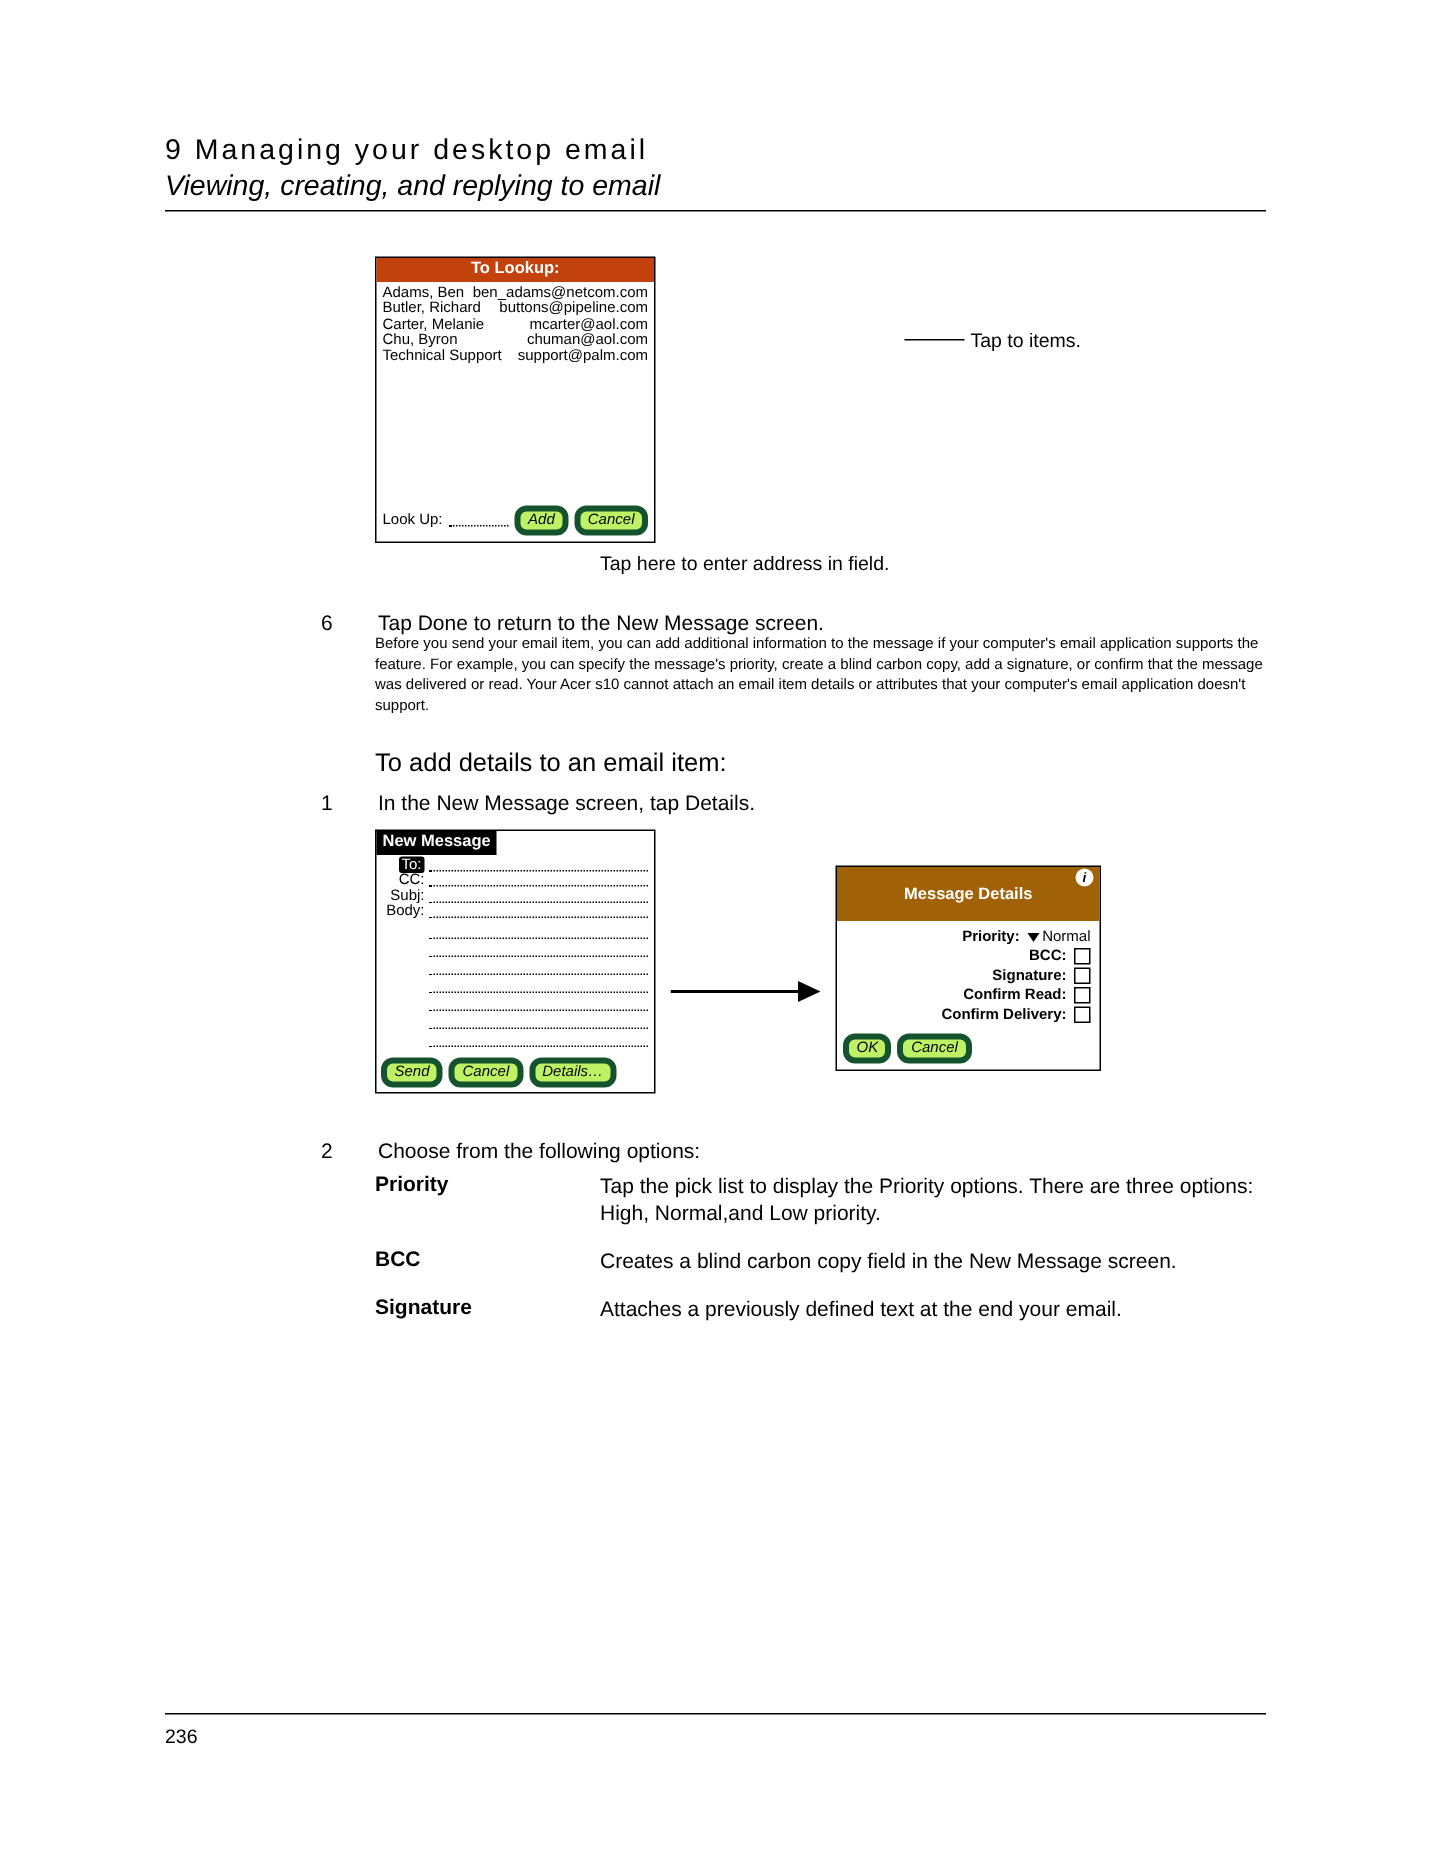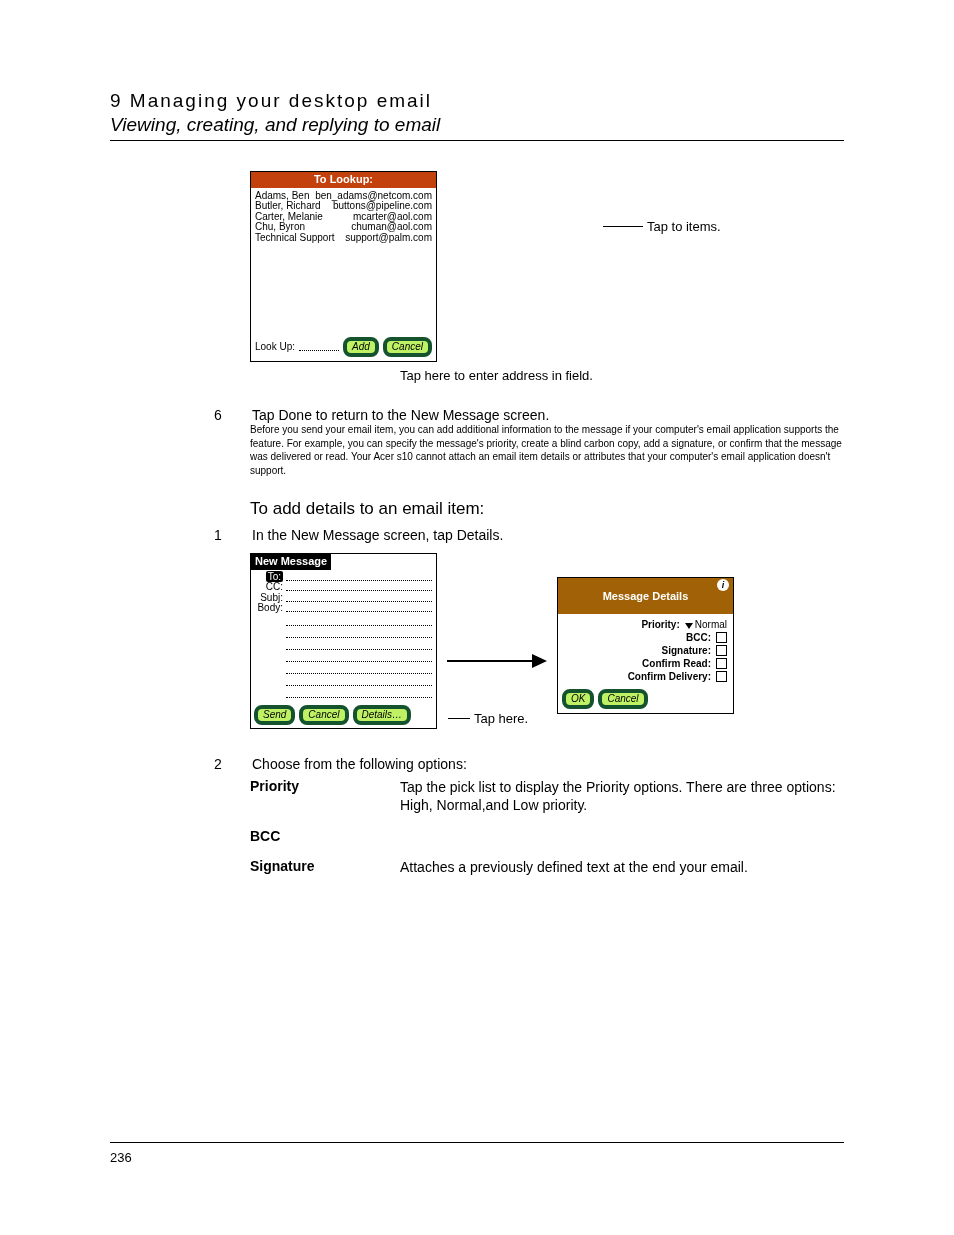--- a/index.html
+++ b/index.html
@@ -305,37 +305,34 @@
               <span class="chk"></span>
             </div>
         </div>
         <div class="md-buttons">
           <span class="pill-btn">OK</span>
           <span class="pill-btn">Cancel</span>
         </div>
       </div>
     </div>
   </div>
-  <div style="margin-left:338px; margin-top:-18px; font-size:13px; display:flex; align-items:center;">
-    <span class="callout-line" style="width:22px;"></span>
-      <span>Tap here.</span>
-  </div>
 
   <div class="step-row" style="margin-top:30px;">
     <div class="step-num">2</div>
     <div>Choose from the following options:</div>
   </div>
 
   <div class="option-table">
     <div class="option-row">
       <div class="option-term">Priority</div>
       <div class="option-def">Tap the pick list to display the Priority options. There are three options: High, Normal,and Low priority.</div>
     </div>
     <div class="option-row">
       <div class="option-term">BCC</div>
+      <div class="option-def">Creates a blind carbon copy field in the New Message screen.</div>
     </div>
     <div class="option-row">
       <div class="option-term">Signature</div>
       <div class="option-def">Attaches a previously defined text at the end your email.</div>
     </div>
   </div>
 
   <div class="page-rule-bottom"></div>
   <div class="page-num">236</div>
 </div>

